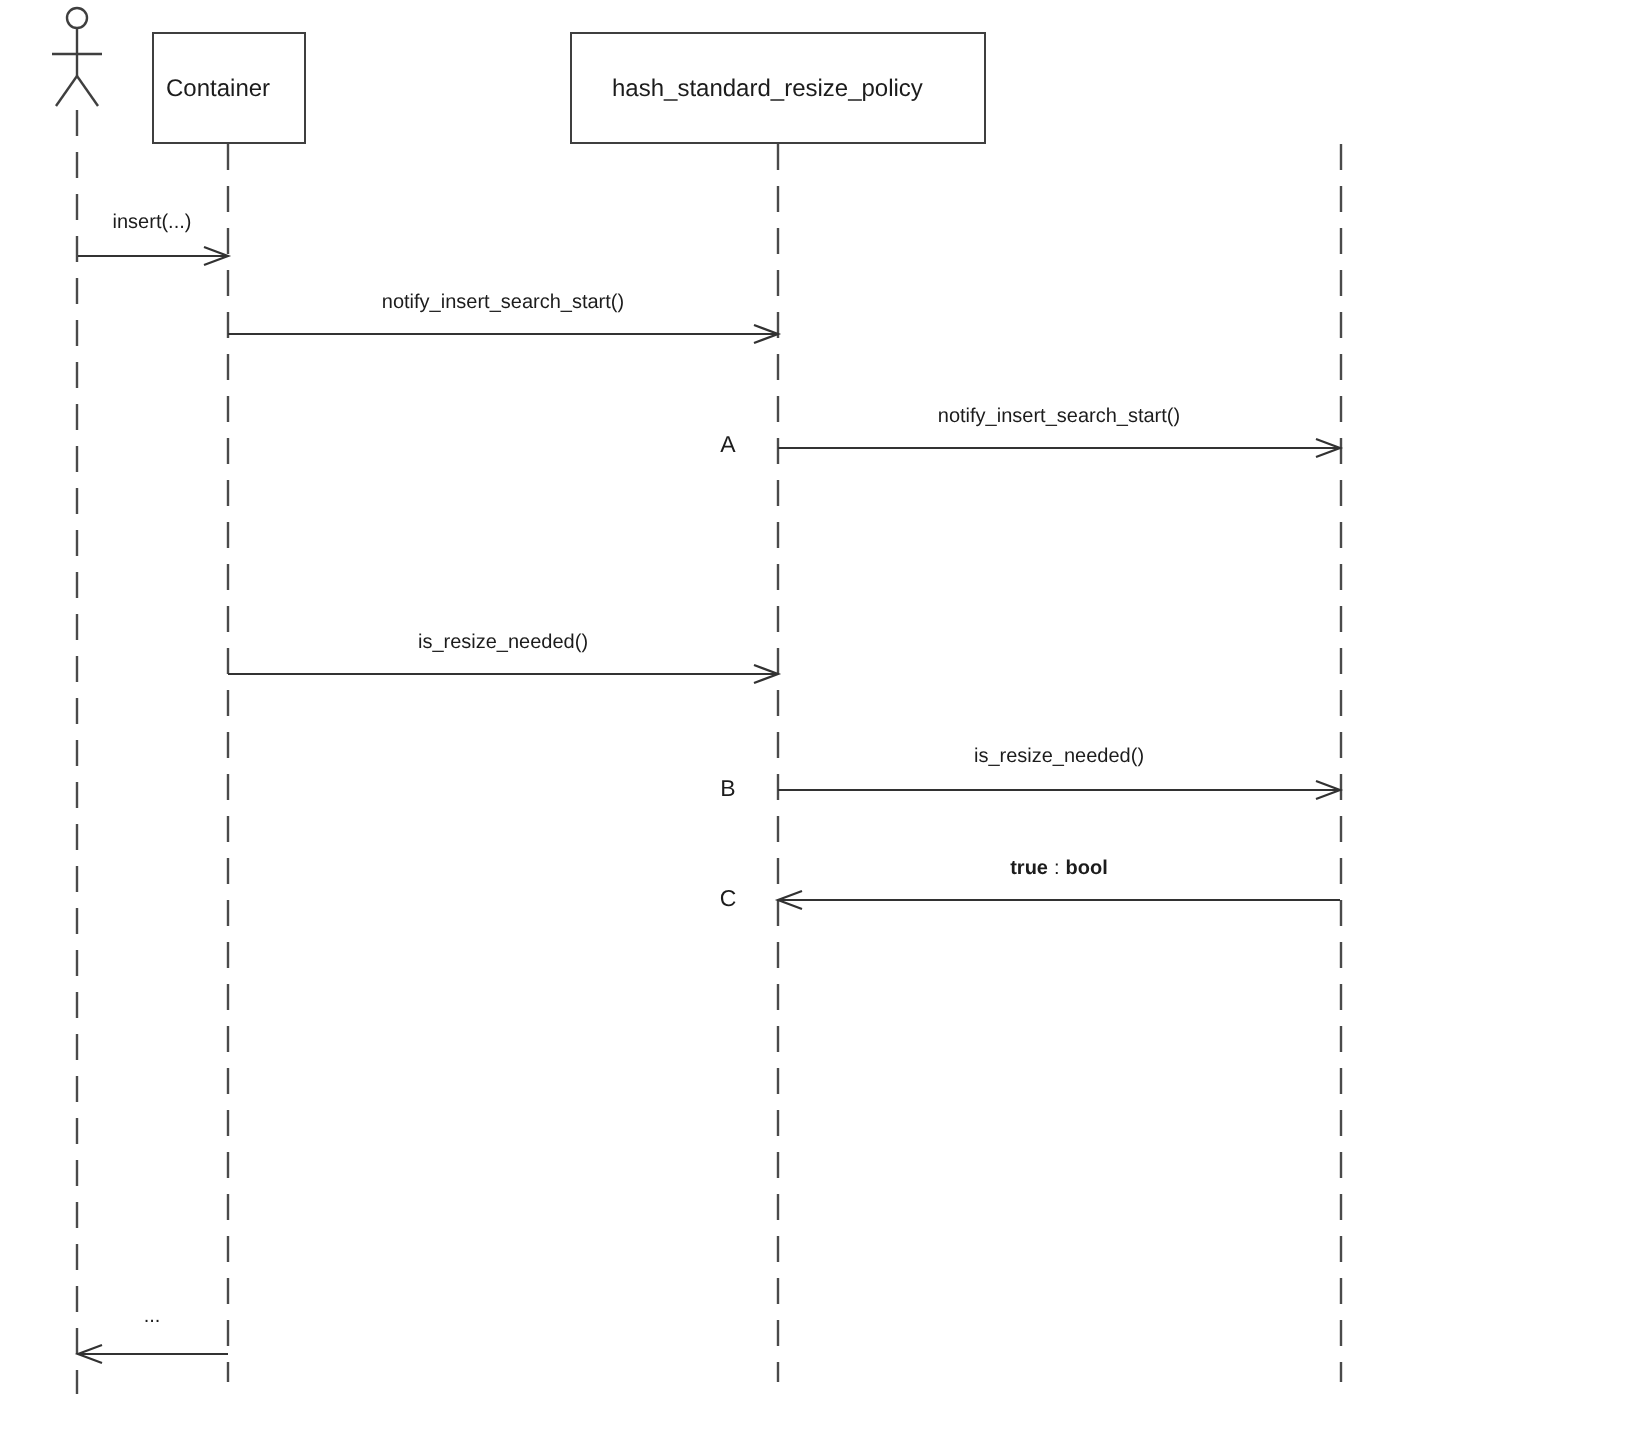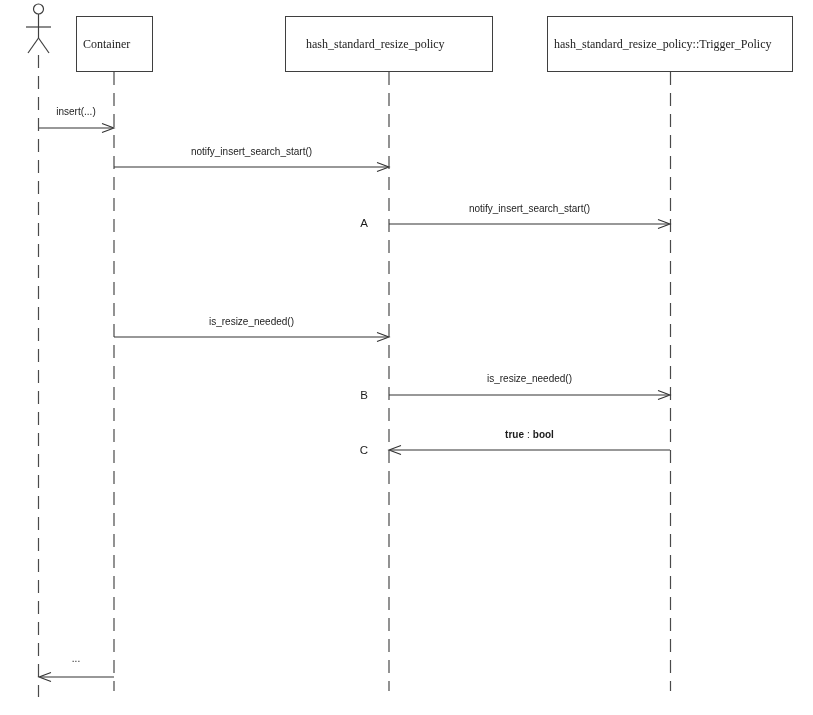--- a/index.html
+++ b/index.html
@@ -46,21 +46,20 @@
     position: absolute;
     box-sizing: border-box;
     border: 1px solid #3f3f3f;
     background: #ffffff;
     display: flex;
     align-items: center;
     padding-left: 6px;
     font-size: 12px;
     color: #1c1c1c;
     white-space: nowrap;
-    font-family: Liberation Serif, serif;
   }
   .msg-label {
     position: absolute;
     text-align: center;
     font-size: 10px;
     line-height: 14px;
     color: #1c1c1c;
     white-space: nowrap;
   }
   .msg-marker {
@@ -130,23 +129,20 @@
   </svg>
 
   <div class="obj-box" style="left:76px; top:16px; width:77px; height:56px;">
     <span>Container</span>
   </div>
 
   <div class="obj-box" style="left:285px; top:16px; width:208px; height:56px;padding-left:20px;">
     <span>hash_standard_resize_policy</span>
   </div>
 
-  <div class="obj-box" style="left:547px; top:16px; width:246px; height:56px;">
-    <span>hash_standard_resize_policy::Trigger_Policy</span>
-  </div>
 
   <div class="msg-label" style="left:38px; top:105px; width:76px;">insert(...)</div>
 
   <div class="msg-label" style="left:114px; top:145px; width:275px;">notify_insert_search_start()</div>
 
   <div class="msg-marker" style="left:352px; top:216px; width:24px;">A</div>
   <div class="msg-label" style="left:389px; top:202px; width:281px;">notify_insert_search_start()</div>
 
   <div class="msg-label" style="left:114px; top:315px; width:275px;">is_resize_needed()</div>
 

